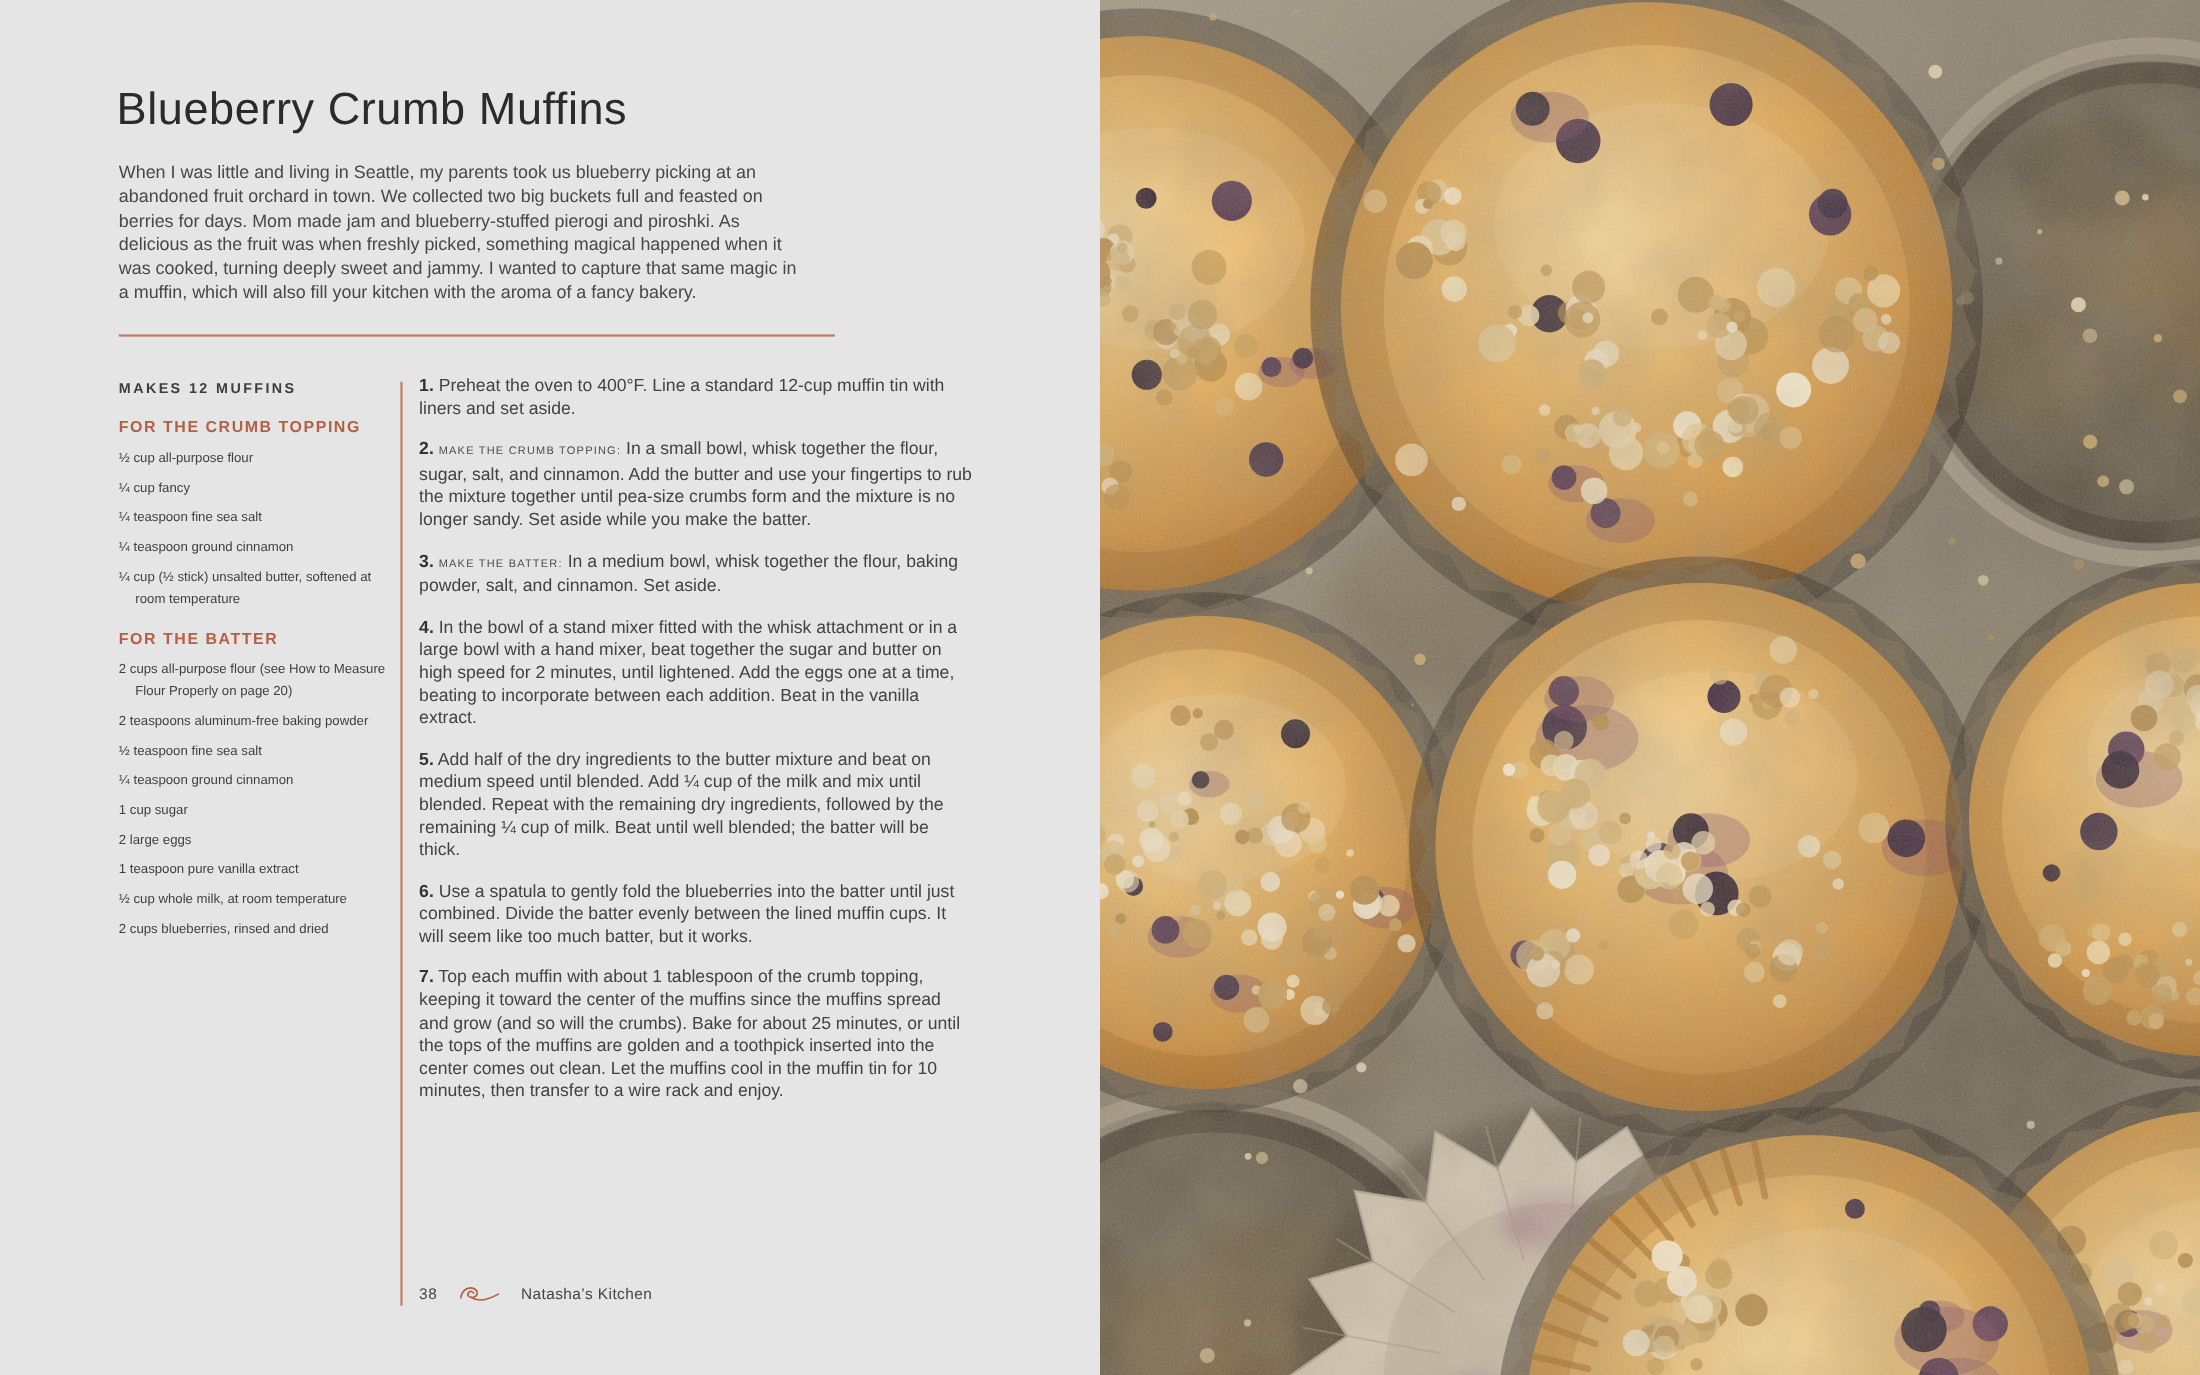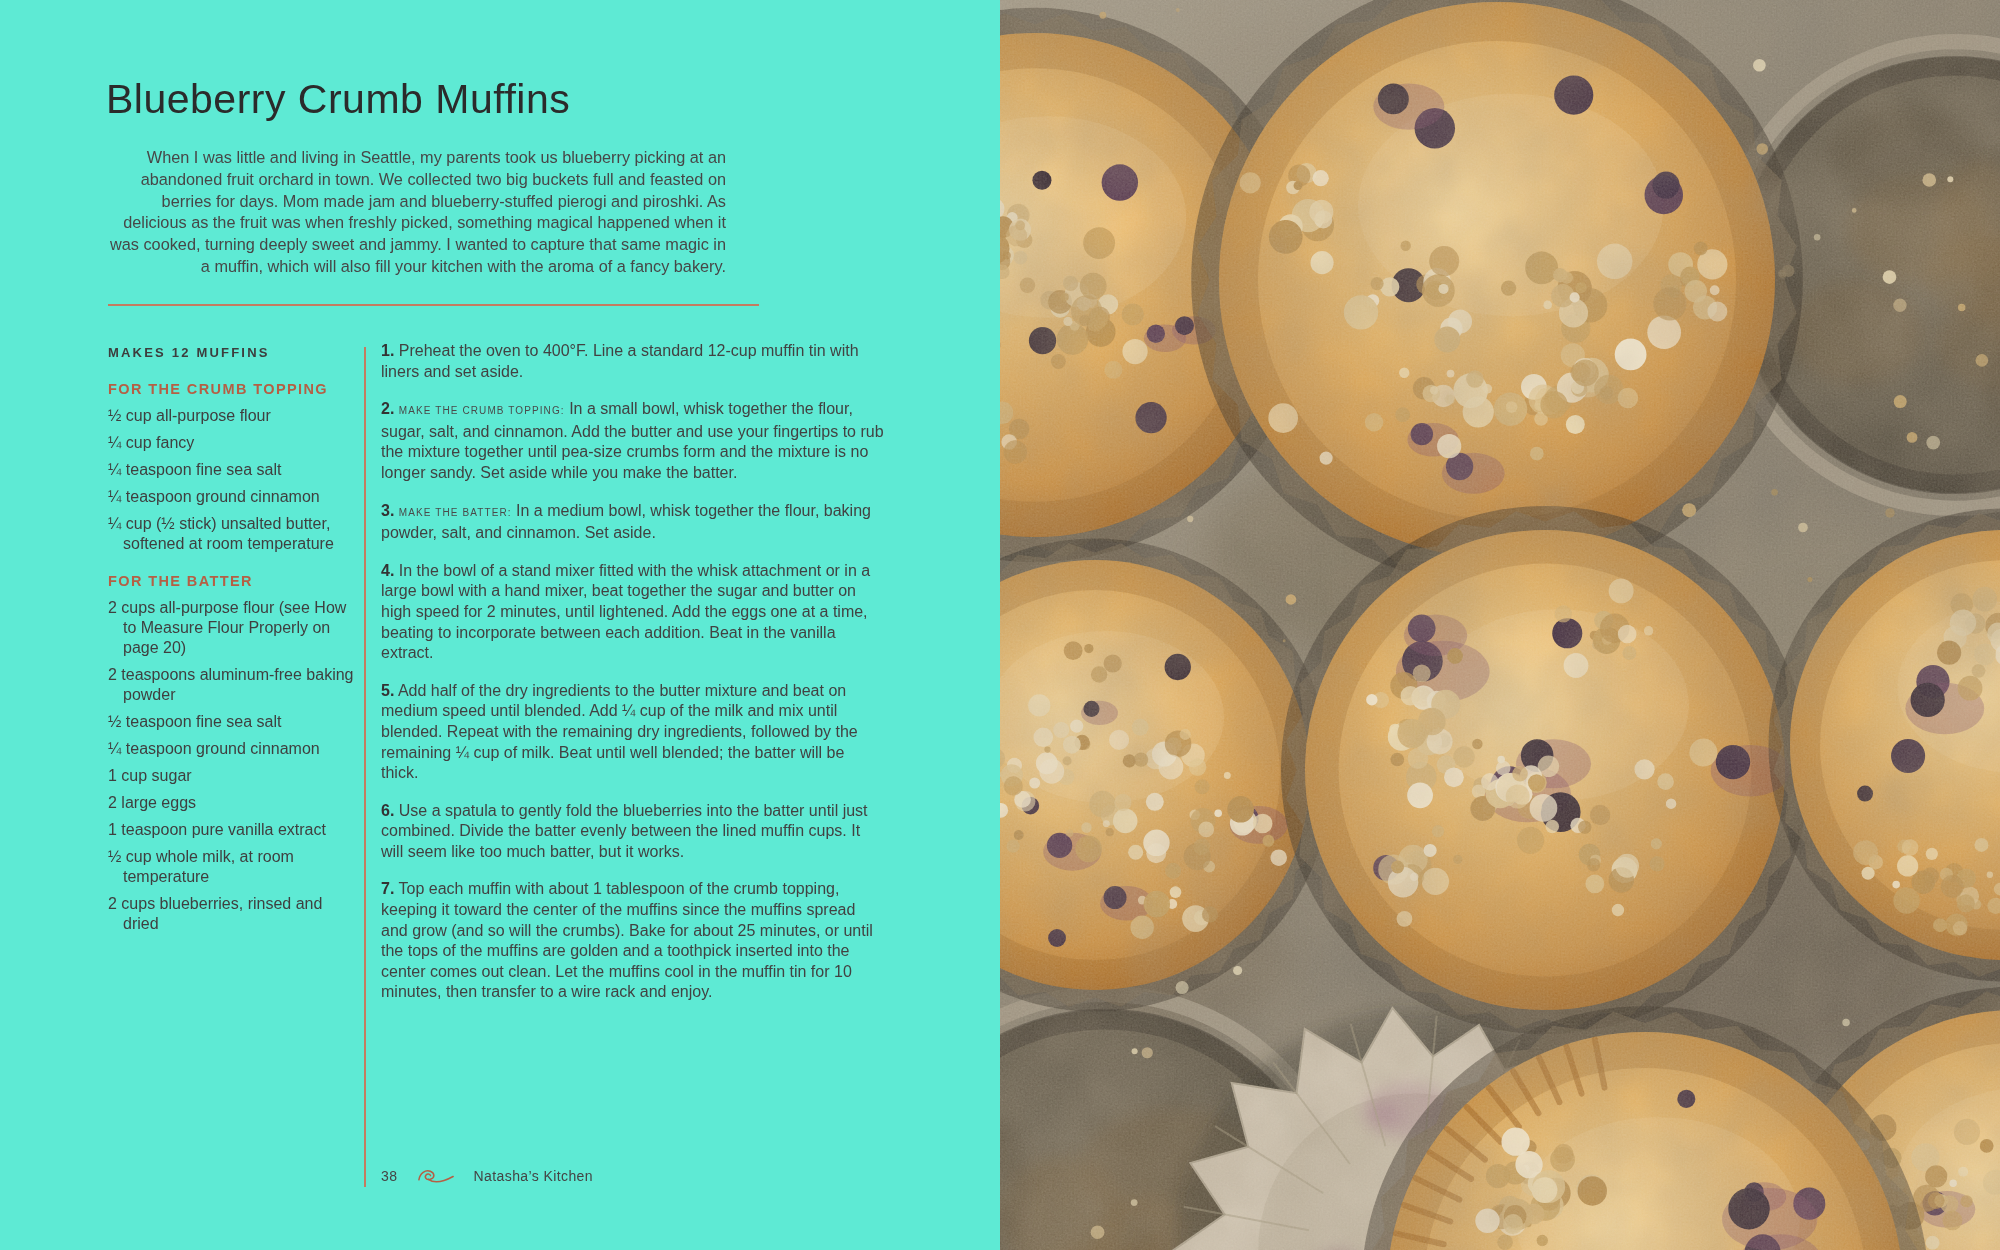--- a/index.html
+++ b/index.html
@@ -1,50 +1,50 @@
 <!DOCTYPE html>
 <html style="--accent: #b55f44; --rule: #c47b60; --title: #2b2b2b; --text: #474747;"><head>
 <meta charset="utf-8">
 <style>
   html,body{margin:0;padding:0;background:#ffffff;}
   body{
     width:2000px;height:1250px;overflow:hidden;position:relative;
     font-family:"Liberation Sans","DejaVu Sans",sans-serif;
     -webkit-font-smoothing:antialiased;
   }
-  .left-page{position:absolute;left:0;top:0;width:1000px;height:1250px;background:#5eead4;}
+  .left-page{position:absolute;left:0;top:0;width:1000px;height:1250px;background:#e5e5e5;}
 
   .recipe-title{
     position:absolute;left:106px;top:76px;margin:0;
     font-size:41px;font-weight:400;letter-spacing:.5px;
     color:var(--title,#2b2b2b);
   }
   .intro{
     position:absolute;left:108px;top:147px;width:618px;margin:0;
-    font-size:16.3px;line-height:21.8px;color:var(--text,#474747);text-align:right;
+    font-size:16.3px;line-height:21.8px;color:var(--text,#474747);
   }
   .intro-rule{
     position:absolute;left:108px;top:304px;width:651px;height:2px;
     background:var(--rule,#c47b60);border:none;margin:0;
   }
   .yield{
     position:absolute;left:108px;top:345px;margin:0;
     font-size:13px;letter-spacing:2.2px;color:#3d3d3d;font-weight:700;
   }
   .ingredients{
     position:absolute;left:108px;top:381px;width:252px;
   }
   .ing-heading{
     margin:0 0 9px 0;font-size:14.5px;font-weight:700;letter-spacing:1.4px;
     color:var(--accent,#b55f44);
   }
   .ing-section + .ing-section{margin-top:19px;}
   .ing-list{list-style:none;margin:0;padding:0;}
   .ing-item{
-    font-size:16px;line-height:20px;color:#3f3f3f;margin:0 0 7px 0;
+    font-size:12px;line-height:20px;color:#3f3f3f;margin:0 0 7px 0;
     padding-left:15px;text-indent:-15px;
   }
   .col-rule{
     position:absolute;left:364px;top:347px;width:2px;height:840px;
     background:var(--rule,#c47b60);
   }
   .steps{
     position:absolute;left:381px;top:341px;width:504px;
   }
   .step{

